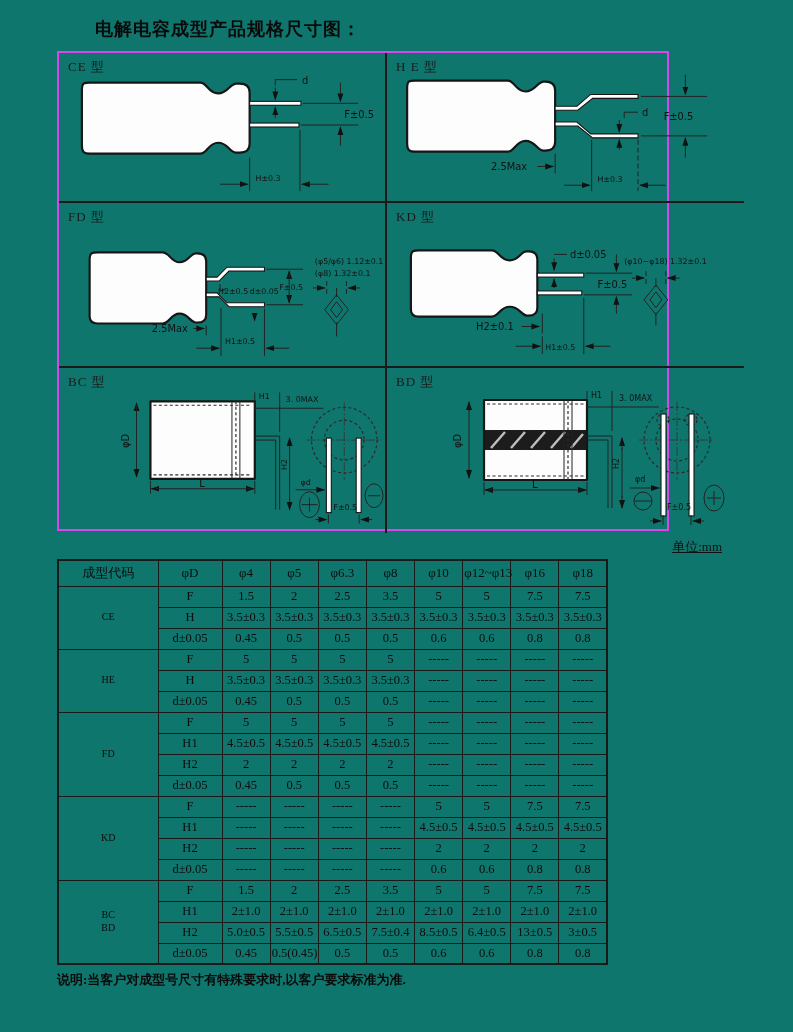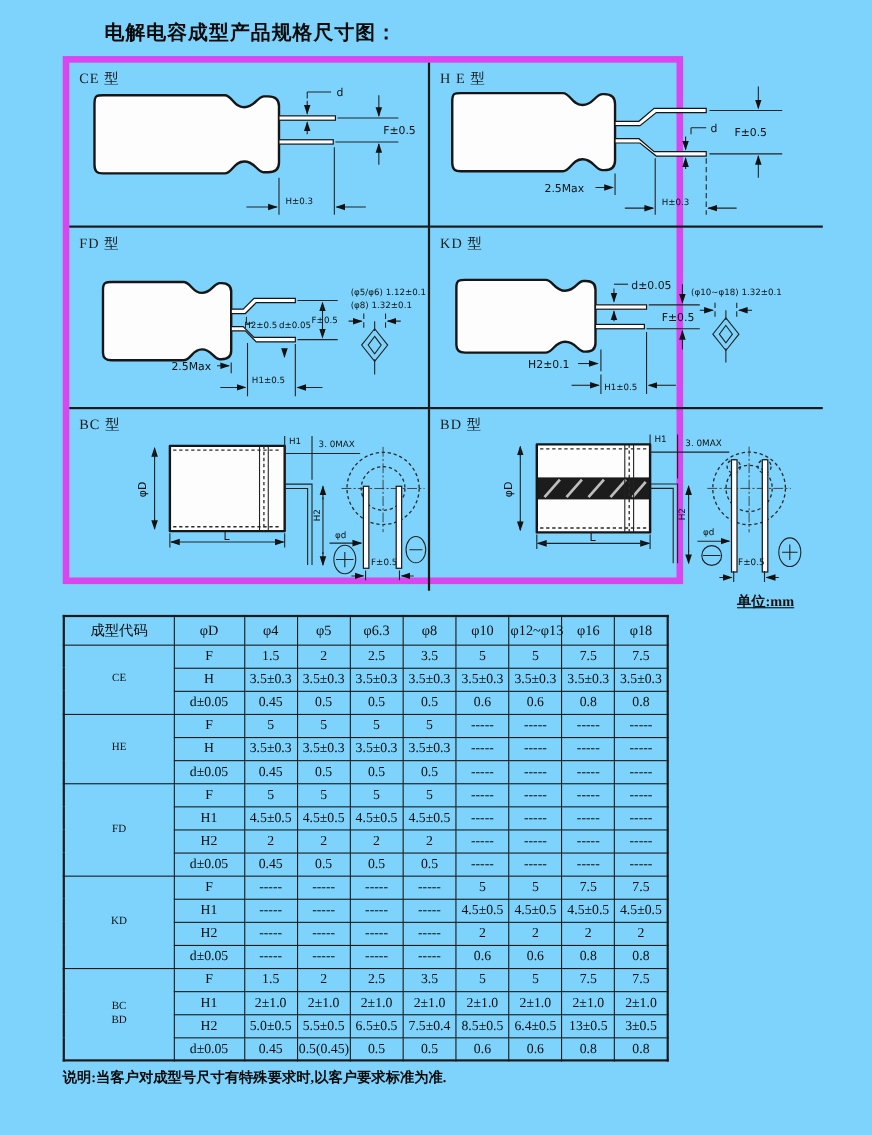--- a/index.html
+++ b/index.html
@@ -1,30 +1,30 @@
 <!DOCTYPE html>
 <html><head>
 <meta charset="utf-8">
 <style>
   * { margin:0; padding:0; box-sizing:border-box; }
   html,body { background:#fff; }
   .page {
-    position:relative; width:793px; height:1032px; background:#7dd3fc;
+    position:relative; width:793px; height:1032px; background:#0f766e;
     color:#111; font-family:"Liberation Serif","DejaVu Serif",serif;
     overflow:hidden;
   }
   .content { position:absolute; left:57px; top:0; width:687px; }
   .title {
     font-family:"Liberation Sans","DejaVu Sans",sans-serif;
     font-weight:bold; font-size:18px; letter-spacing:1px;
     margin:17px 0 10px 38px; color:#0a0a0a;
   }
   
   .diagram-grid {
-    width:564px; height:480px; border:6px solid #d946ef;
+    width:612px; height:480px; border:2px solid #d946ef;
     display:grid; grid-template-columns:328px 357px;
     grid-template-rows:150px 165px 165px;
   }
   .panel { position:relative; border-right:2px solid #1a1a1a; border-bottom:2px solid #1a1a1a; }
   .panel.last-col { border-right:none; }
   .panel.last-row { border-bottom:none; }
   .panel-label {
     position:absolute; top:5px; left:9px; font-size:13px; color:#1a1a1a;
     font-family:"Liberation Serif",serif; letter-spacing:1px; z-index:2;
   }
@@ -32,21 +32,21 @@
   
   .body-line { stroke:#161616; stroke-width:2.2; fill:#fdfdfd; stroke-linejoin:round; }
   .lead { stroke:#161616; stroke-width:1.1; fill:#fdfdfd; }
   .dim  { stroke:#222; stroke-width:1; fill:none; }
   .dimd { stroke:#222; stroke-width:1; fill:none; stroke-dasharray:5 3; }
   .cross { stroke:#333; stroke-width:.8; fill:none; stroke-dasharray:9 2 2 2; }
   .dash2 { stroke:#2a2a2a; stroke-width:1.2; fill:none; stroke-dasharray:3 2.5; }
   text.dl  { font:10px "DejaVu Sans",sans-serif; fill:#111; }
   text.dls { font:8px "DejaVu Sans",sans-serif; fill:#111; }
   
-  .unit-row { text-align:right; padding-right:22px; font-size:13px; margin:7px 0 3px 0;font-weight:bold; }
+  .unit-row { text-align:right; padding-right:22px; font-size:13px; margin:7px 0 3px 0; }
   .unit-row span { text-decoration:underline; }
   
   table.spec { border-collapse:collapse; width:551px; table-layout:fixed; border:2px solid #1a1a1a; }
   table.spec td {
     border:1px solid #1a1a1a; text-align:center; vertical-align:middle;
     font-size:12.5px; height:21px; padding:0 1px; color:#0c0c0c;
     font-family:"Liberation Serif","DejaVu Serif",serif;
   }
   table.spec td.th { height:26px; font-size:13px; }
   table.spec td.code-cell { white-space:pre-line; font-size:10px; line-height:1.25; }

